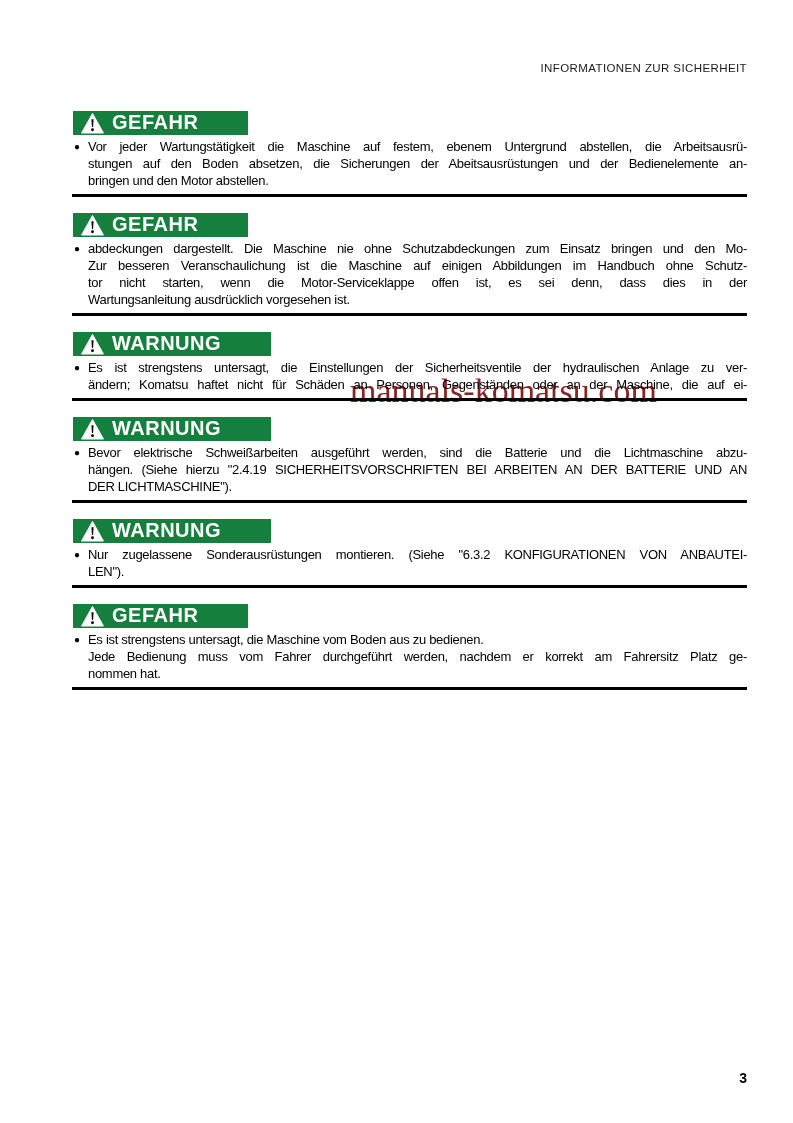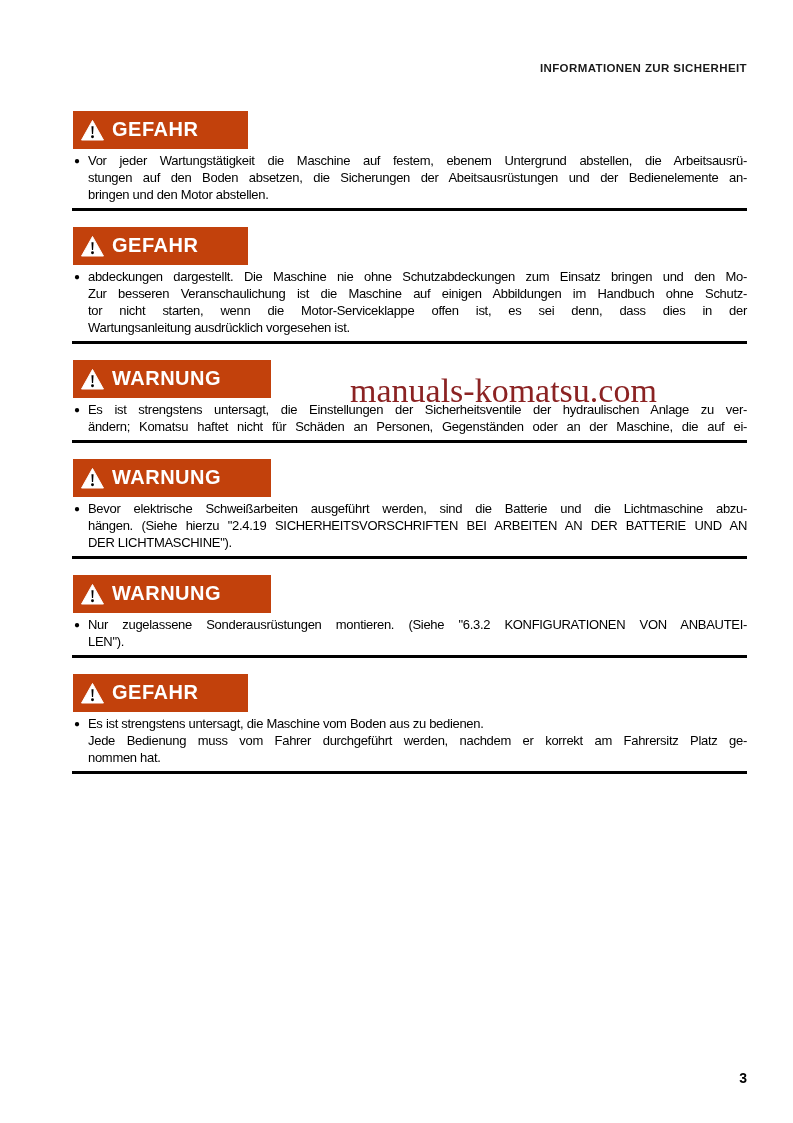--- a/index.html
+++ b/index.html
@@ -13,36 +13,36 @@
     color: #000000;
     overflow: hidden;
   }
   .header-right {
     position: absolute;
     top: 62px;
     right: 46px;
     font-size: 11.5px;
     letter-spacing: 0.4px;
     color: #1a1a1a;
-    font-weight: 700;
+    font-weight: 400;
   }
   .content {
     position: absolute;
     left: 72px;
     top: 111px;
     width: 675px;
   }
   .section { margin-bottom: 16px; }
   .banner {
     display: inline-flex;
     align-items: center;
     gap: 8px;
-    background: #c2410c;
+    background: #15803d;
     color: #ffffff;
-    height: 38px;
+    height: 24px;
     padding: 0 50px 0 8px;
     margin-left: 1px;
     margin-bottom: 3px;
   }
   .banner .tri { width: 23px; height: 21px; flex: none; display: block; }
   .banner .blabel {
     font-size: 20px;
     font-weight: 700;
     letter-spacing: 0.5px;
     line-height: 1;

